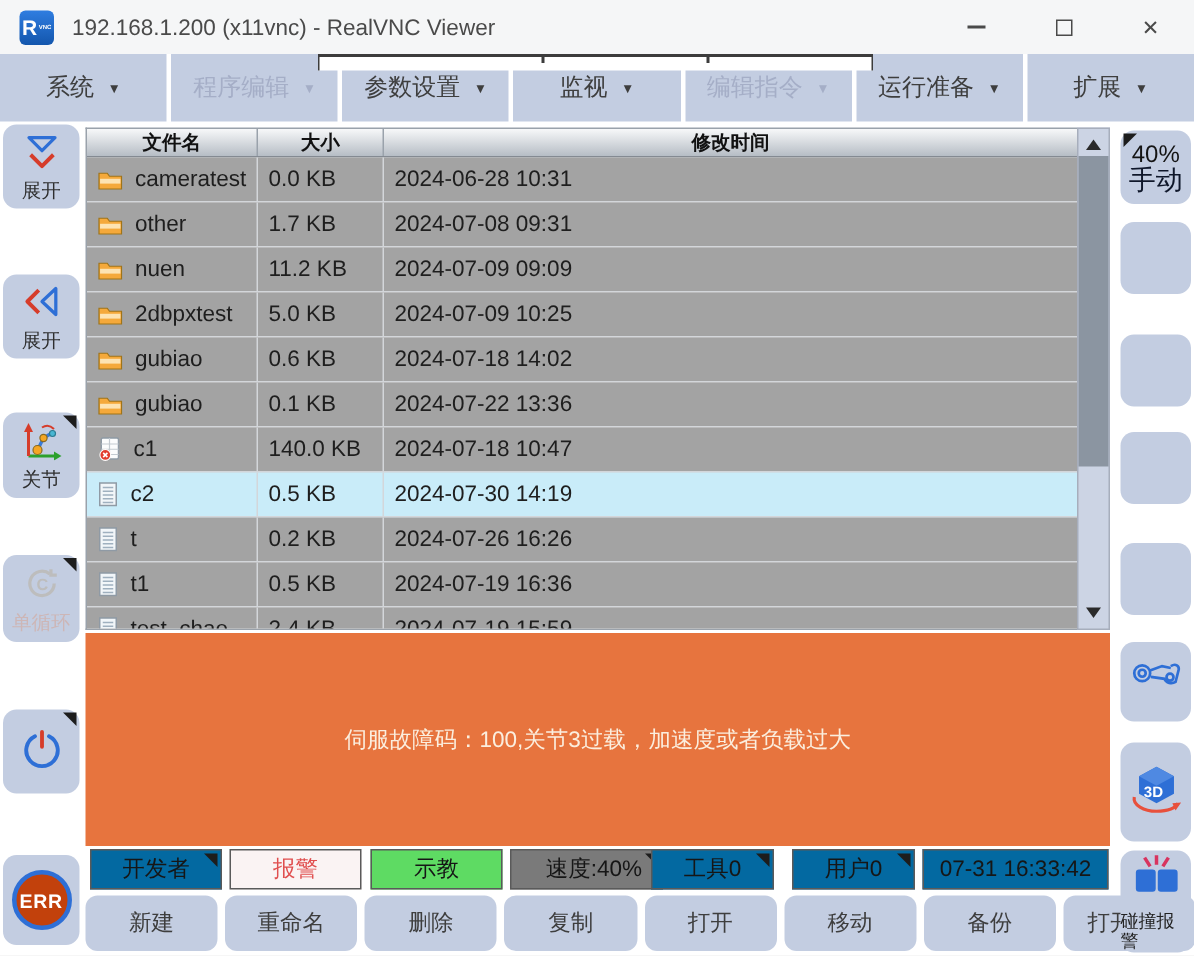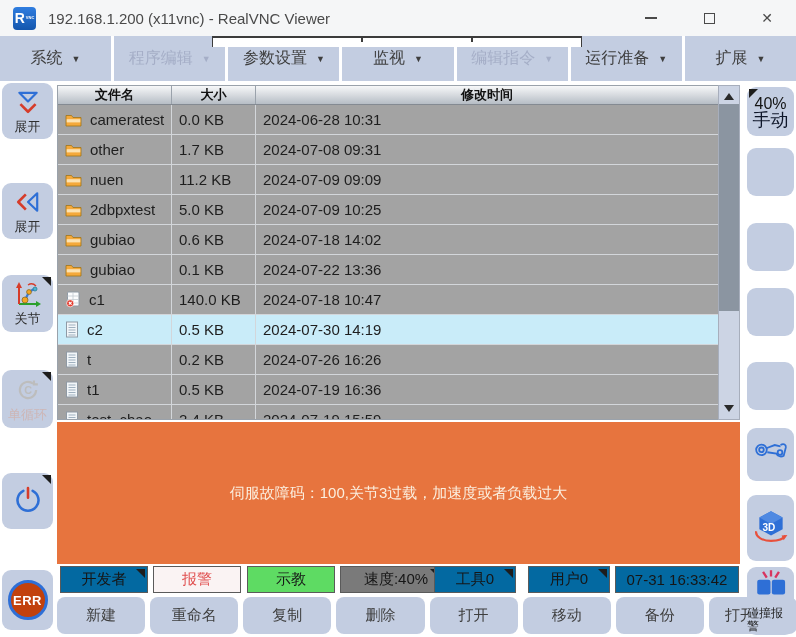--- a/index.html
+++ b/index.html
@@ -399,22 +399,22 @@
       <span class="corner-tr"></span>
       <span>用户0</span>
     </div>
   <div class="scell sc-time">
       <span>07-31 16:33:42</span>
     </div>
 
   <div class="bottombar" id="bottombar">
       <div class="bbtn">新建</div>
       <div class="bbtn">重命名</div>
+      <div class="bbtn">删除</div>
       <div class="bbtn">复制</div>
-      <div class="bbtn">删除</div>
       <div class="bbtn">打开</div>
       <div class="bbtn">移动</div>
       <div class="bbtn">备份</div>
       <div class="bbtn">打开U盘</div>
     </div>
 
   <div class="rbtn rb-speed">
     <span class="corner-tl"></span>
     <span class="speed-pct">40%</span>
     <span class="speed-mode">手动</span>

